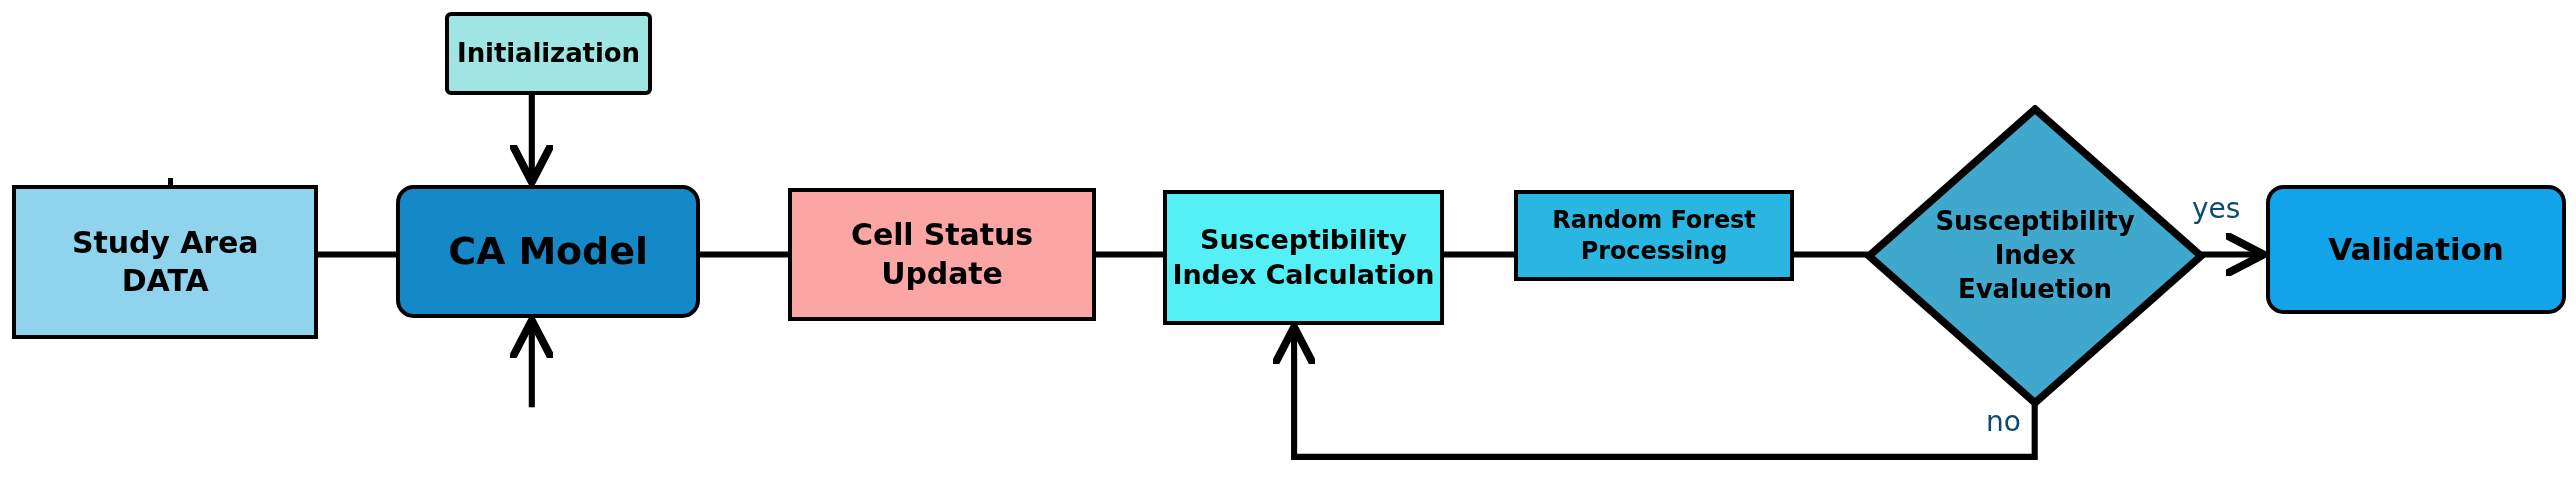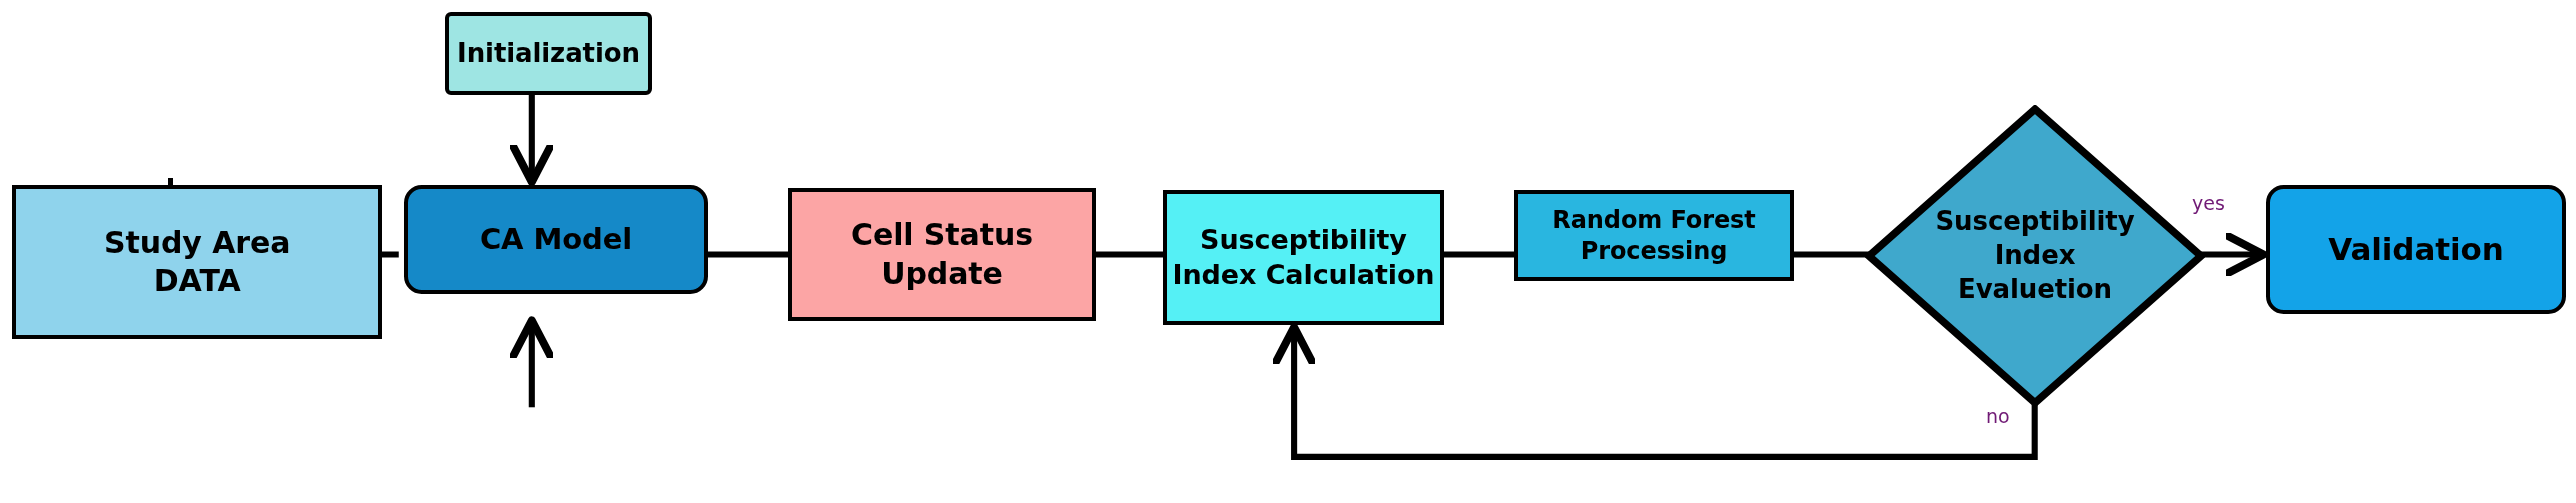--- a/index.html
+++ b/index.html
@@ -41,30 +41,29 @@
     z-index: 2;
   }
   .node .lbl {
     display: block;
     padding: 0 5.4px;
     white-space: pre-line;
   }
 
   
   .n-study {
-    left: 12.2px; top: 185px; width: 370px; height: 154px;
+    left: 12.2px; top: 185px; width: 306px; height: 154px;
     background: #8FD3EC;
     font-size: 30px;
   }
   .n-ca {
-    left: 396px; top: 185px; width: 304px; height: 109px;
+    left: 396px; top: 185px; width: 304px; height: 133px;
     background: #1589C8;
     border-radius: 17.7px;
-    font-size: 29px;
-    margin-left: 8px;
+    font-size: 38px;
   }
   .n-init {
     left: 445px; top: 12.2px; width: 207px; height: 83px;
     background: #9EE5E3;
     font-size: 26px;
     border-radius: 6px;
   }
   .n-trans {
     left: 430px; top: 406px; width: 215px; height: 83px;
     background: #9EE5E3;
@@ -117,22 +116,22 @@
     color: #000000;
     white-space: pre-line;
     line-height: 1.3;
     letter-spacing: -0.1px;
     font-family: "DejaVu Sans", sans-serif;
   }
 
   
   .edge-label {
     position: absolute;
-    color: #701a75;
-    font-size: 19px;
+    color: #0c4a6e;
+    font-size: 28px;
     font-weight: normal;
     font-family: "DejaVu Sans", sans-serif;
     z-index: 3;
     white-space: nowrap;
   }
   .lbl-yes { left: 2192px; top: 192px; }
   .lbl-no  { left: 1951px; top: 405px; margin-left: 35px; }
 
   .speck {
     position: absolute;

